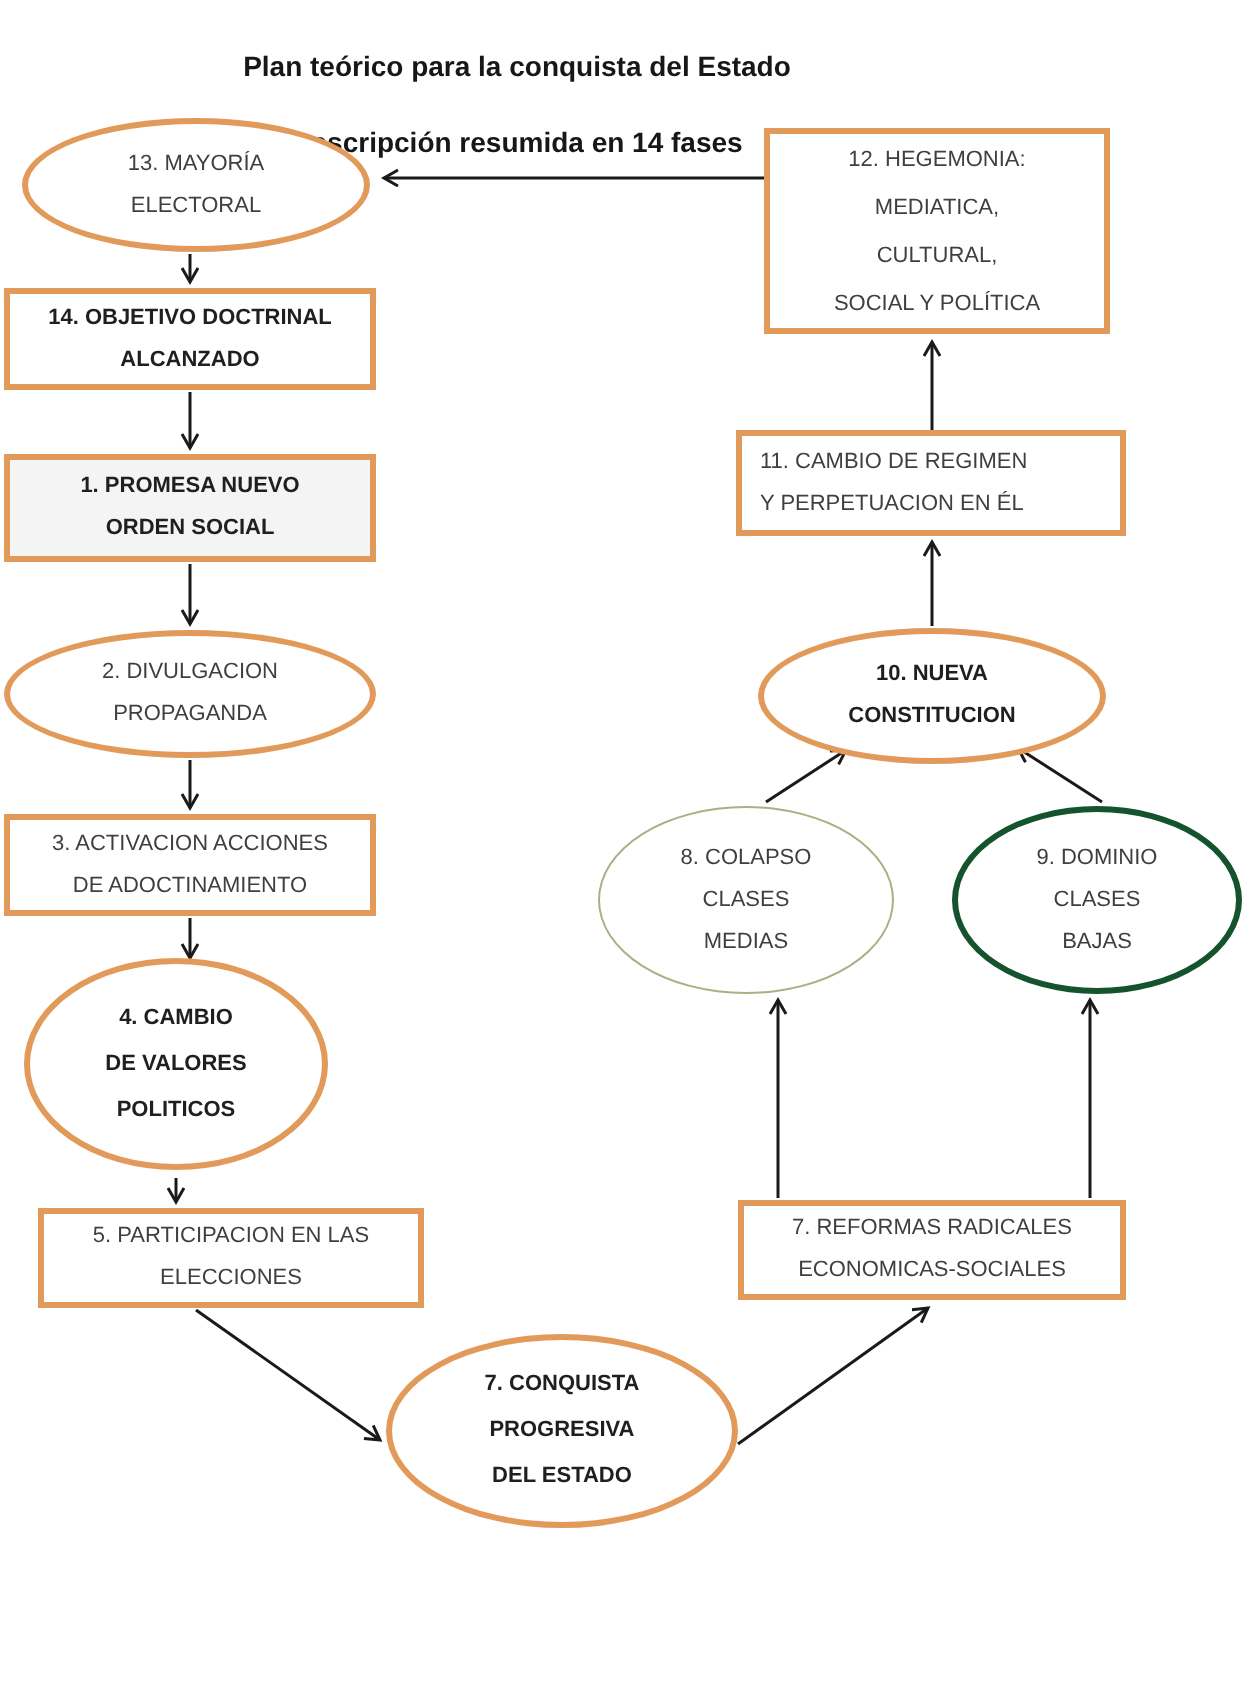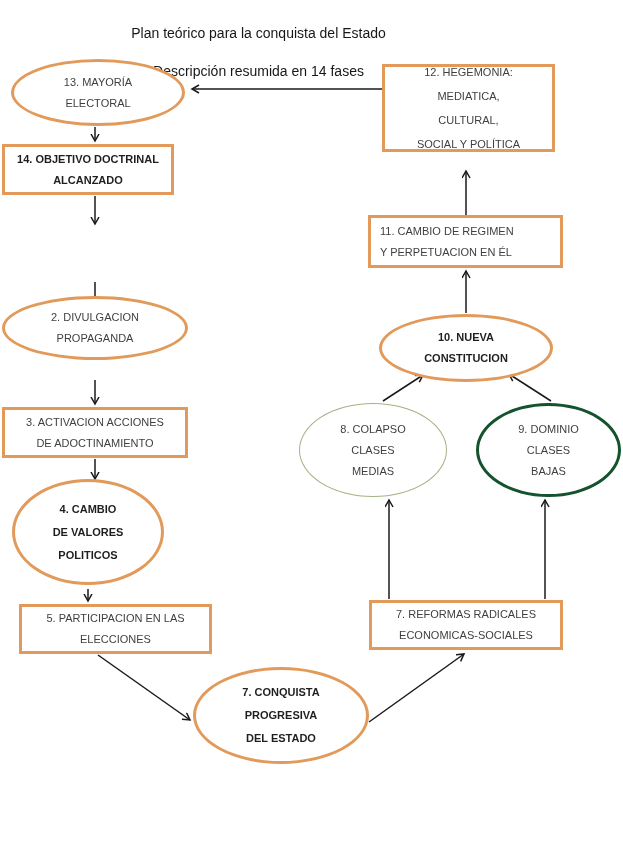--- a/index.html
+++ b/index.html
@@ -5,21 +5,21 @@
   html,body{margin:0;padding:0;background:#ffffff;}
   .canvas{
     position:relative;
     width:623px;height:853px;
     background:#ffffff;
     font-family:"Liberation Sans",sans-serif;
     overflow:hidden;
   }
   .title{
     position:absolute;top:5px;left:0;width:517px;
-    text-align:center;font-weight:normal;font-size:14px;line-height:19px;
+    text-align:center;font-weight:bold;font-size:14px;line-height:19px;
     color:#171717;white-space:pre-line;
   }
   .note{
     position:absolute;top:783px;left:0;width:623px;
     text-align:center;font-weight:bold;font-size:13.5px;
     color:#171717;
   }
   .arrows{position:absolute;top:0;left:0;width:623px;height:853px;pointer-events:none;}
   .node{
     position:absolute;box-sizing:border-box;
@@ -69,25 +69,27 @@
       <line x1="383" y1="401" x2="423" y2="375" marker-end="url(#ah)"></line>
       <line x1="551" y1="401" x2="509" y2="374" marker-end="url(#ah)"></line>
       <line x1="466" y1="313" x2="466" y2="271" marker-end="url(#ah)"></line>
       <line x1="466" y1="215" x2="466" y2="171" marker-end="url(#ah)"></line>
     </g>
   </svg>
 
   <div class="node ellipse" style="left:11px;top:59px;width:174px;height:67px;">13. MAYORÍA
 ELECTORAL</div>
 
-  <div class="node box bold" style="left:2px;top:144px;width:172px;height:51px;">14. OBJETIVO DOCTRINAL
+  <div class="node box bold" style="left:2px;top:144px;width:186px;height:51px;">14. OBJETIVO DOCTRINAL
 ALCANZADO</div>
 
+  <div class="node box bold gray-fill" style="left:2px;top:227px;width:186px;height:54px;">1. PROMESA NUEVO
+ORDEN SOCIAL</div>
 
-  <div class="node ellipse" style="left:2px;top:296px;width:186px;height:64px;text-align:center;">2. DIVULGACION
+  <div class="node ellipse" style="left:2px;top:315px;width:186px;height:64px;text-align:center;">2. DIVULGACION
 PROPAGANDA</div>
 
   <div class="node box" style="left:2px;top:407px;width:186px;height:51px;">3. ACTIVACION  ACCIONES
 DE ADOCTINAMIENTO</div>
 
   <div class="node ellipse bold lh23" style="left:12px;top:479px;width:152px;height:106px;">4. CAMBIO
 DE VALORES
 POLITICOS</div>
 
   <div class="node box" style="left:19px;top:604px;width:193px;height:50px;">5. PARTICIPACION EN LAS
@@ -107,19 +109,19 @@
   <div class="node ellipse thick-orange" style="left:476px;top:403px;width:145px;height:94px;">9. DOMINIO
 CLASES
 BAJAS</div>
 
   <div class="node ellipse bold" style="left:379px;top:314px;width:174px;height:68px;">10. NUEVA
 CONSTITUCION</div>
 
   <div class="node box left-text" style="left:368px;top:215px;width:195px;height:53px;">11. CAMBIO DE REGIMEN
 Y PERPETUACION EN ÉL</div>
 
-  <div class="node box lh24" style="left:382px;top:64px;width:173px;height:88px;">12. HEGEMONIA:
+  <div class="node box lh24" style="left:382px;top:64px;width:173px;height:103px;">12. HEGEMONIA:
 MEDIATICA,
 CULTURAL,
 SOCIAL  Y POLÍTICA</div>
 
 
 </div>
 
 </body></html>

